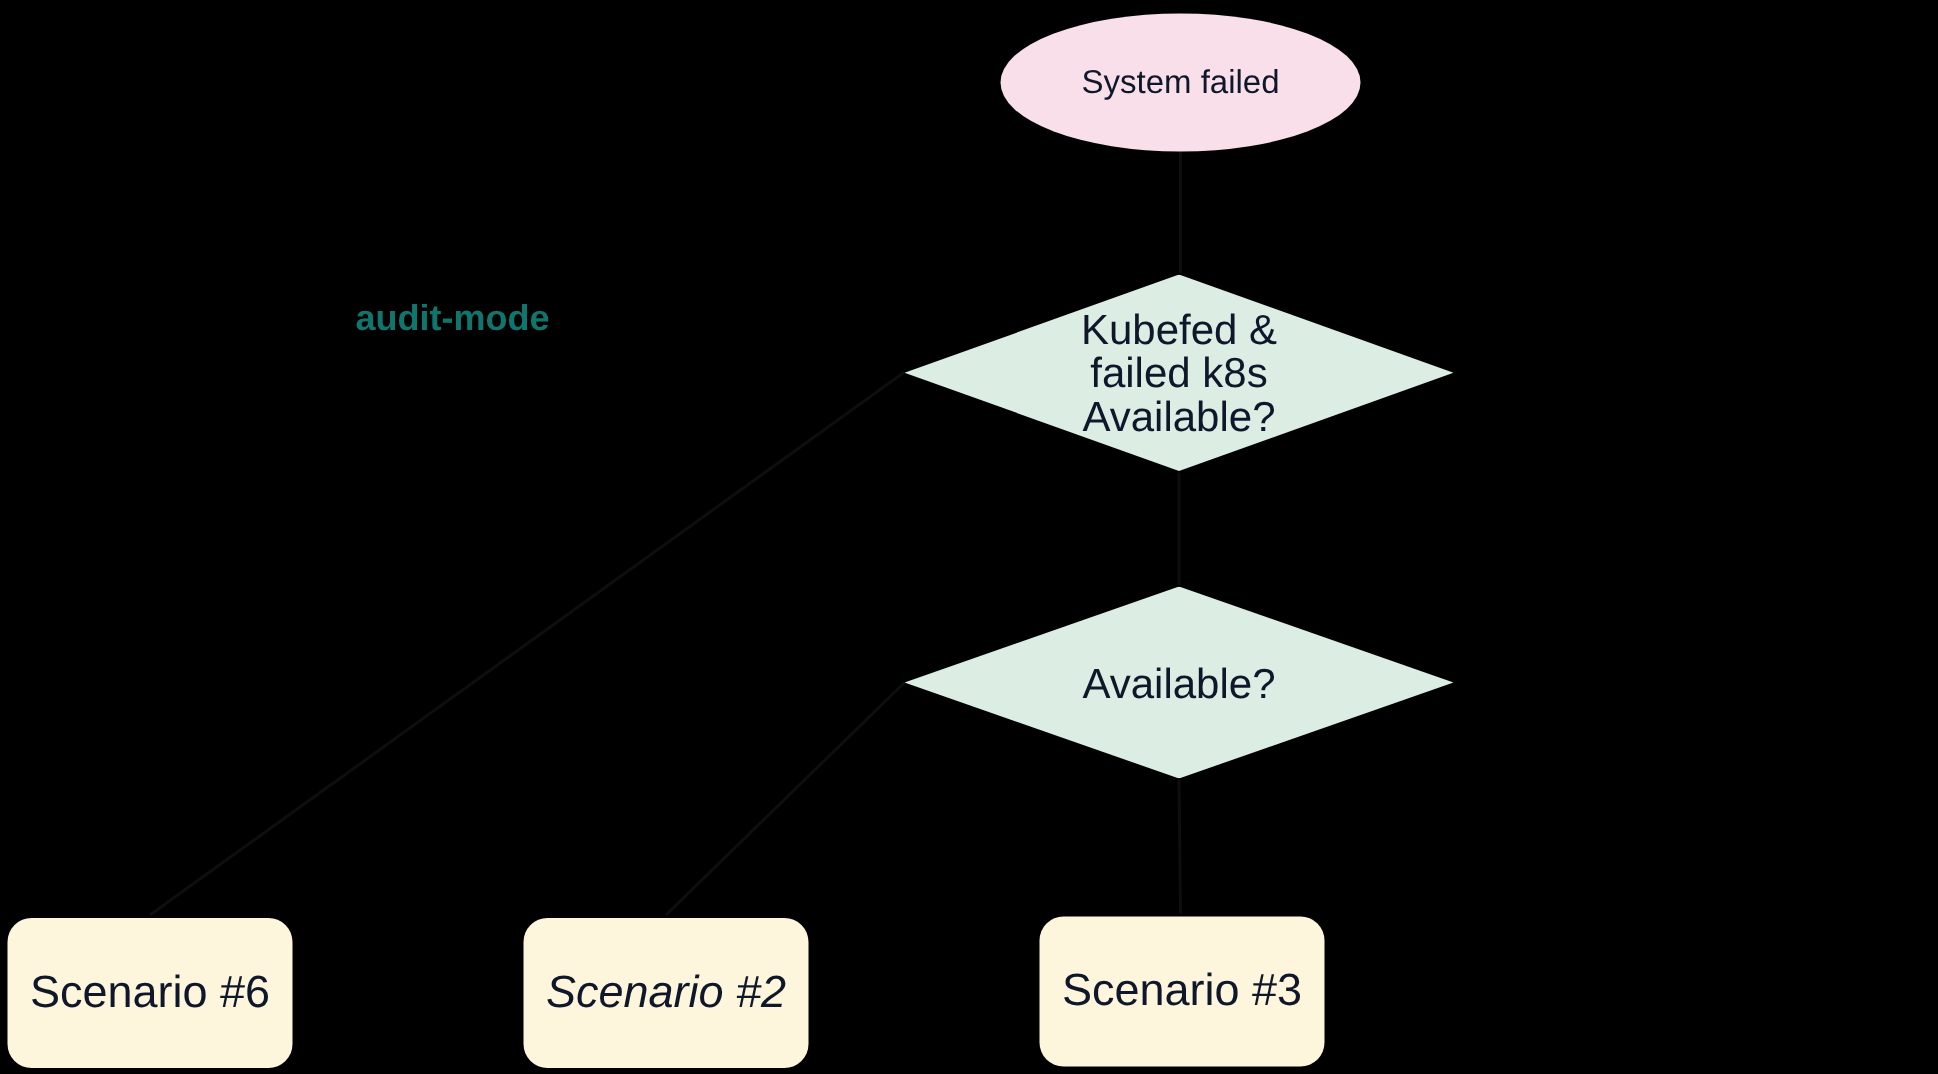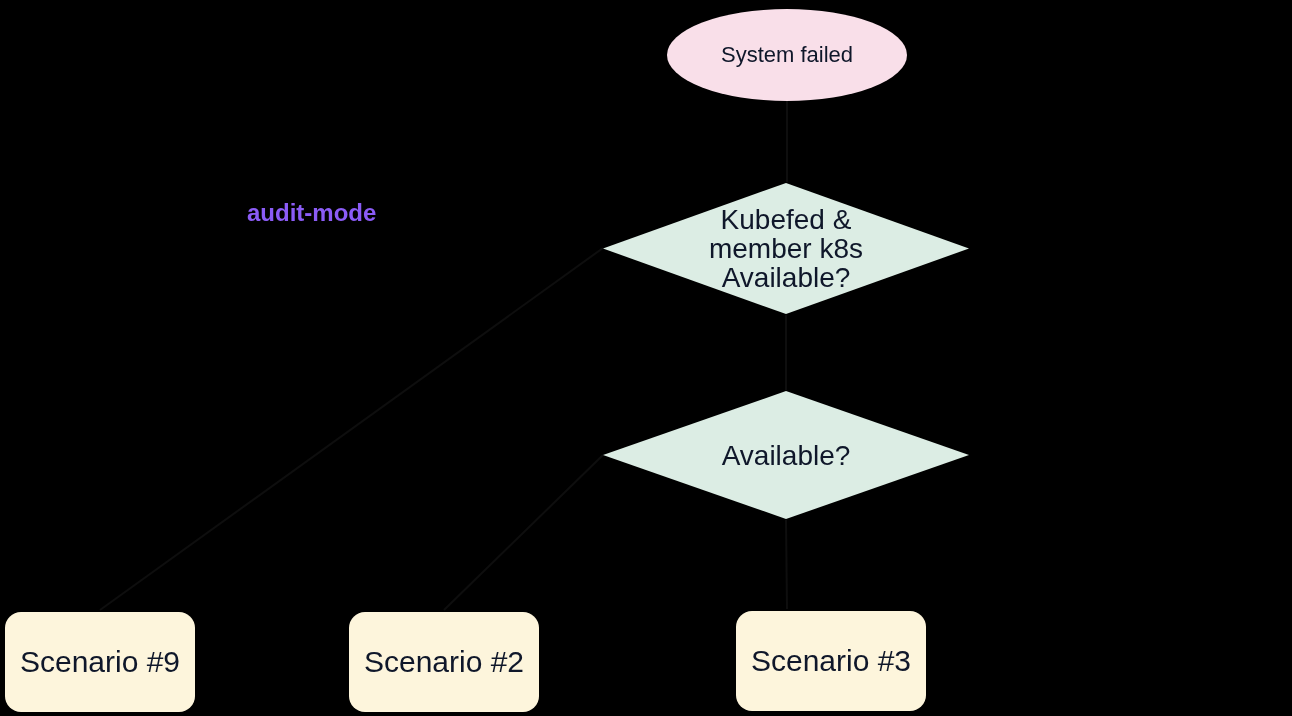--- a/index.html
+++ b/index.html
@@ -51,29 +51,29 @@
   .diamond.d2 { top: 391px; height: 128px; }
   .scenario-box {
     top: 612px;
     width: 190px;
     height: 100px;
     background: #fdf5dc;
     border-radius: 16px;
     font-size: 30px;
   }
   .scenario-box.b1 { left: 5px; }
-  .scenario-box.b2 { left: 349px; }
-  .scenario-box.b3 { left: 693px; top: 611px; margin-left: 43px; }
+  .scenario-box.b2 { left: 349px; font-style: italic; }
+  .scenario-box.b3 { left: 693px; top: 611px; }
   .edge-label {
     position: absolute;
-    left: 247px;
+    left: 237px;
     top: 199px;
     font-size: 24px;
     font-weight: bold;
-    color: #8b5cf6;
+    color: #0f766e;
     white-space: nowrap;
   }
 </style>
 </head>
 <body>
 
 <div class="canvas">
 
   <svg class="connectors" viewBox="0 0 1292 716" xmlns="http://www.w3.org/2000/svg">
     <g stroke="#0e0e0e" stroke-width="2" fill="none">
@@ -87,33 +87,33 @@
 
   <div class="node ellipse">
     <span>System failed</span>
   </div>
 
   <div class="edge-label">audit-mode</div>
 
   <div class="node diamond d1">
     <div>
       <div>Kubefed &amp;</div>
-      <div>member k8s</div>
+      <div>failed k8s</div>
       <div>Available?</div>
     </div>
   </div>
 
   <div class="node diamond d2">
     <div>
       <div>Available?</div>
     </div>
   </div>
 
   <div class="node scenario-box b1">
-    <span>Scenario #9</span>
+    <span>Scenario #6</span>
   </div>
 
   <div class="node scenario-box b2">
     <span>Scenario #2</span>
   </div>
 
   <div class="node scenario-box b3">
     <span>Scenario #3</span>
   </div>
 

